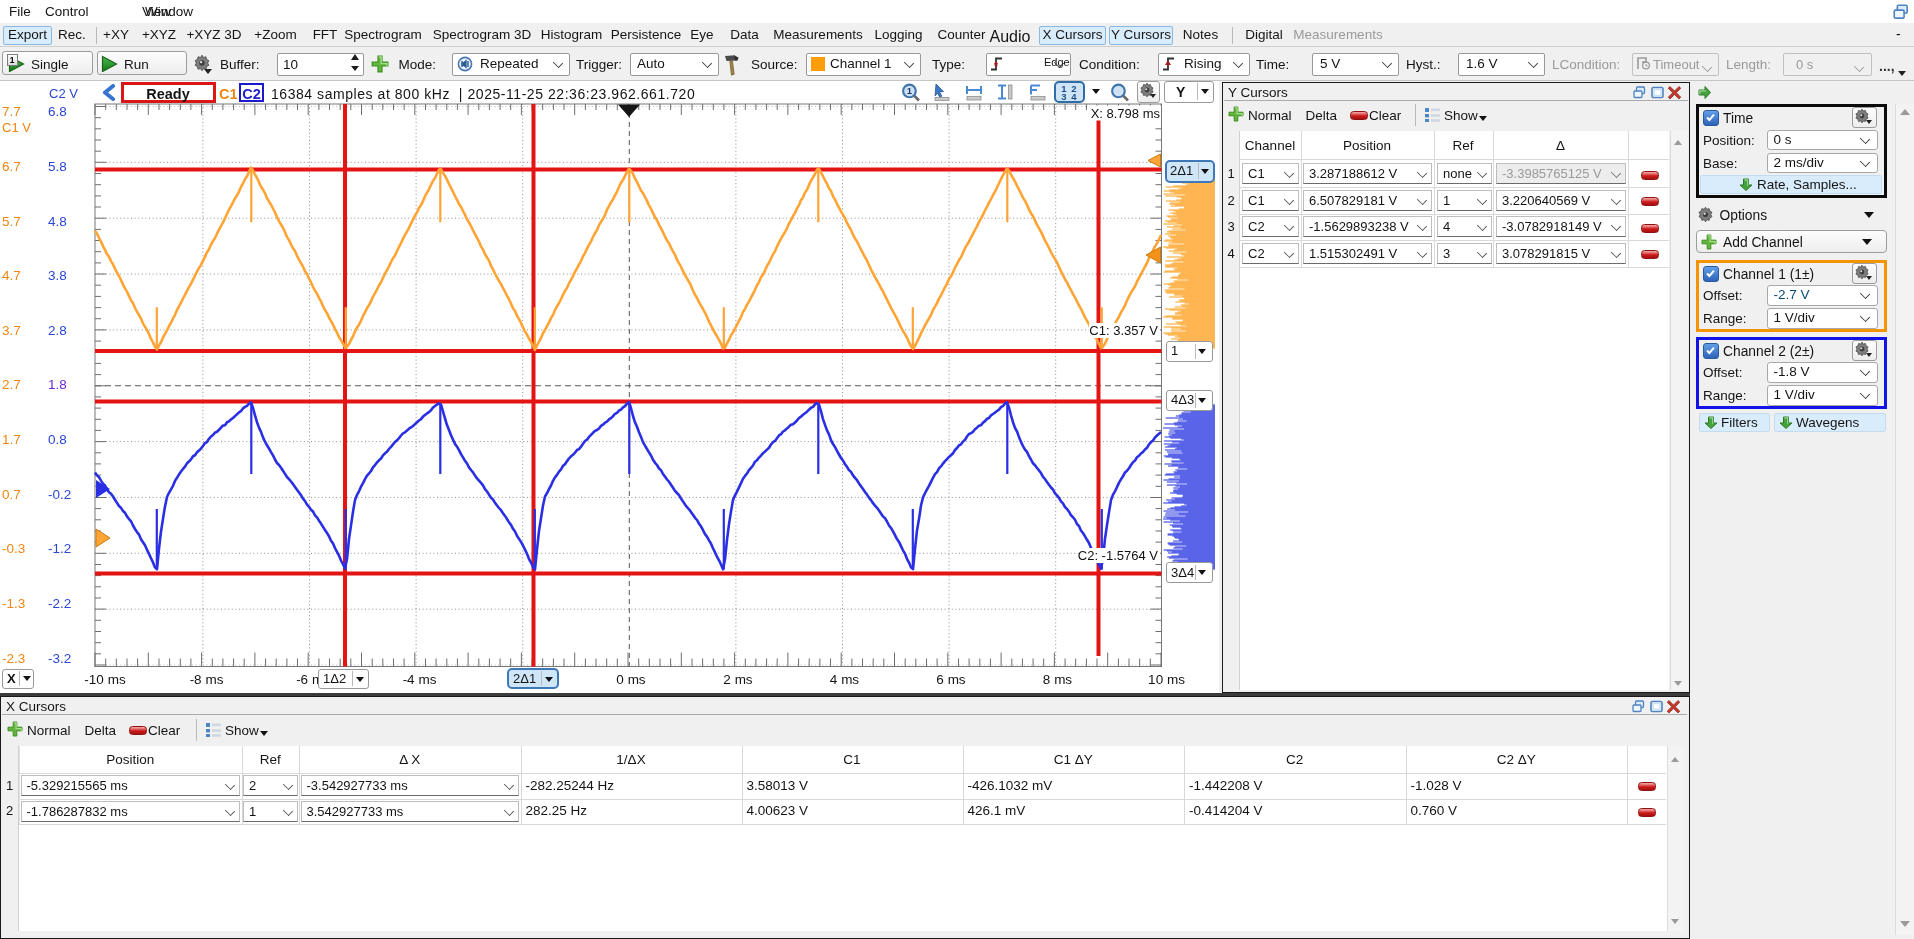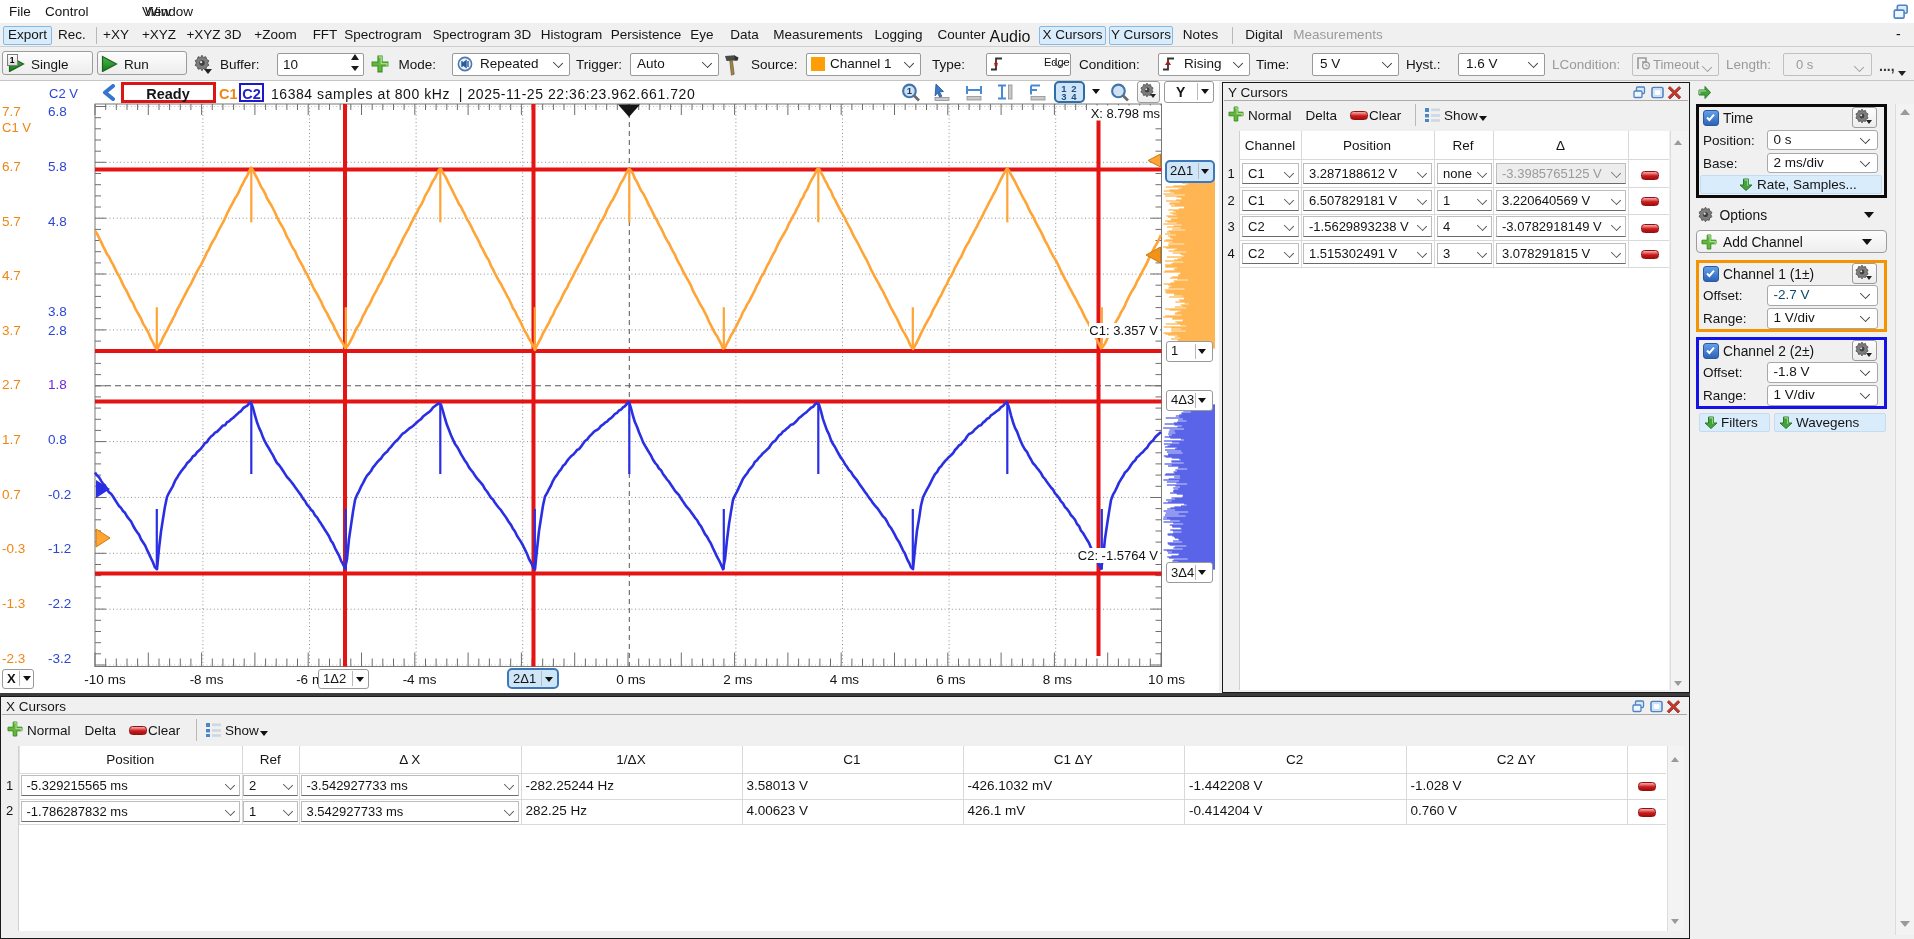--- a/index.html
+++ b/index.html
@@ -273,21 +273,21 @@
 <div class="t" style="left:951px;top:672px;font-size:13.5px;color:#141414;font-weight:normal;transform:translateX(-50%)">6 ms</div>
 <div class="t" style="left:1057.5px;top:672px;font-size:13.5px;color:#141414;font-weight:normal;transform:translateX(-50%)">8 ms</div>
 <div class="t" style="left:1166.5px;top:672px;font-size:13.5px;color:#141414;font-weight:normal;transform:translateX(-50%)">10 ms</div>
 <div class="t" style="left:2px;top:104.3px;font-size:13.5px;color:#ef8512;font-weight:normal;">7.7</div>
 <div class="t" style="left:48px;top:104.3px;font-size:13.5px;color:#2b46d4;font-weight:normal;">6.8</div>
 <div class="t" style="left:2px;top:158.93px;font-size:13.5px;color:#ef8512;font-weight:normal;">6.7</div>
 <div class="t" style="left:48px;top:158.93px;font-size:13.5px;color:#2b46d4;font-weight:normal;">5.8</div>
 <div class="t" style="left:2px;top:213.56px;font-size:13.5px;color:#ef8512;font-weight:normal;">5.7</div>
 <div class="t" style="left:48px;top:213.56px;font-size:13.5px;color:#2b46d4;font-weight:normal;">4.8</div>
 <div class="t" style="left:2px;top:268.19px;font-size:13.5px;color:#ef8512;font-weight:normal;">4.7</div>
-<div class="t" style="left:48px;top:268.19px;font-size:13.5px;color:#2b46d4;font-weight:normal;margin-top:36px;">3.8</div>
+<div class="t" style="left:48px;top:268.19px;font-size:13.5px;color:#2b46d4;font-weight:normal;">3.8</div>
 <div class="t" style="left:2px;top:322.82px;font-size:13.5px;color:#ef8512;font-weight:normal;">3.7</div>
 <div class="t" style="left:48px;top:322.82px;font-size:13.5px;color:#2b46d4;font-weight:normal;">2.8</div>
 <div class="t" style="left:2px;top:377.45000000000005px;font-size:13.5px;color:#ef8512;font-weight:normal;">2.7</div>
 <div class="t" style="left:48px;top:377.45000000000005px;font-size:13.5px;color:#6d28d9;font-weight:normal;">1.8</div>
 <div class="t" style="left:2px;top:432.08000000000004px;font-size:13.5px;color:#ef8512;font-weight:normal;">1.7</div>
 <div class="t" style="left:48px;top:432.08000000000004px;font-size:13.5px;color:#2b46d4;font-weight:normal;">0.8</div>
 <div class="t" style="left:2px;top:486.71000000000004px;font-size:13.5px;color:#ef8512;font-weight:normal;">0.7</div>
 <div class="t" style="left:48px;top:486.71000000000004px;font-size:13.5px;color:#2b46d4;font-weight:normal;">-0.2</div>
 <div class="t" style="left:2px;top:541.34px;font-size:13.5px;color:#ef8512;font-weight:normal;">-0.3</div>
 <div class="t" style="left:48px;top:541.34px;font-size:13.5px;color:#2b46d4;font-weight:normal;">-1.2</div>

